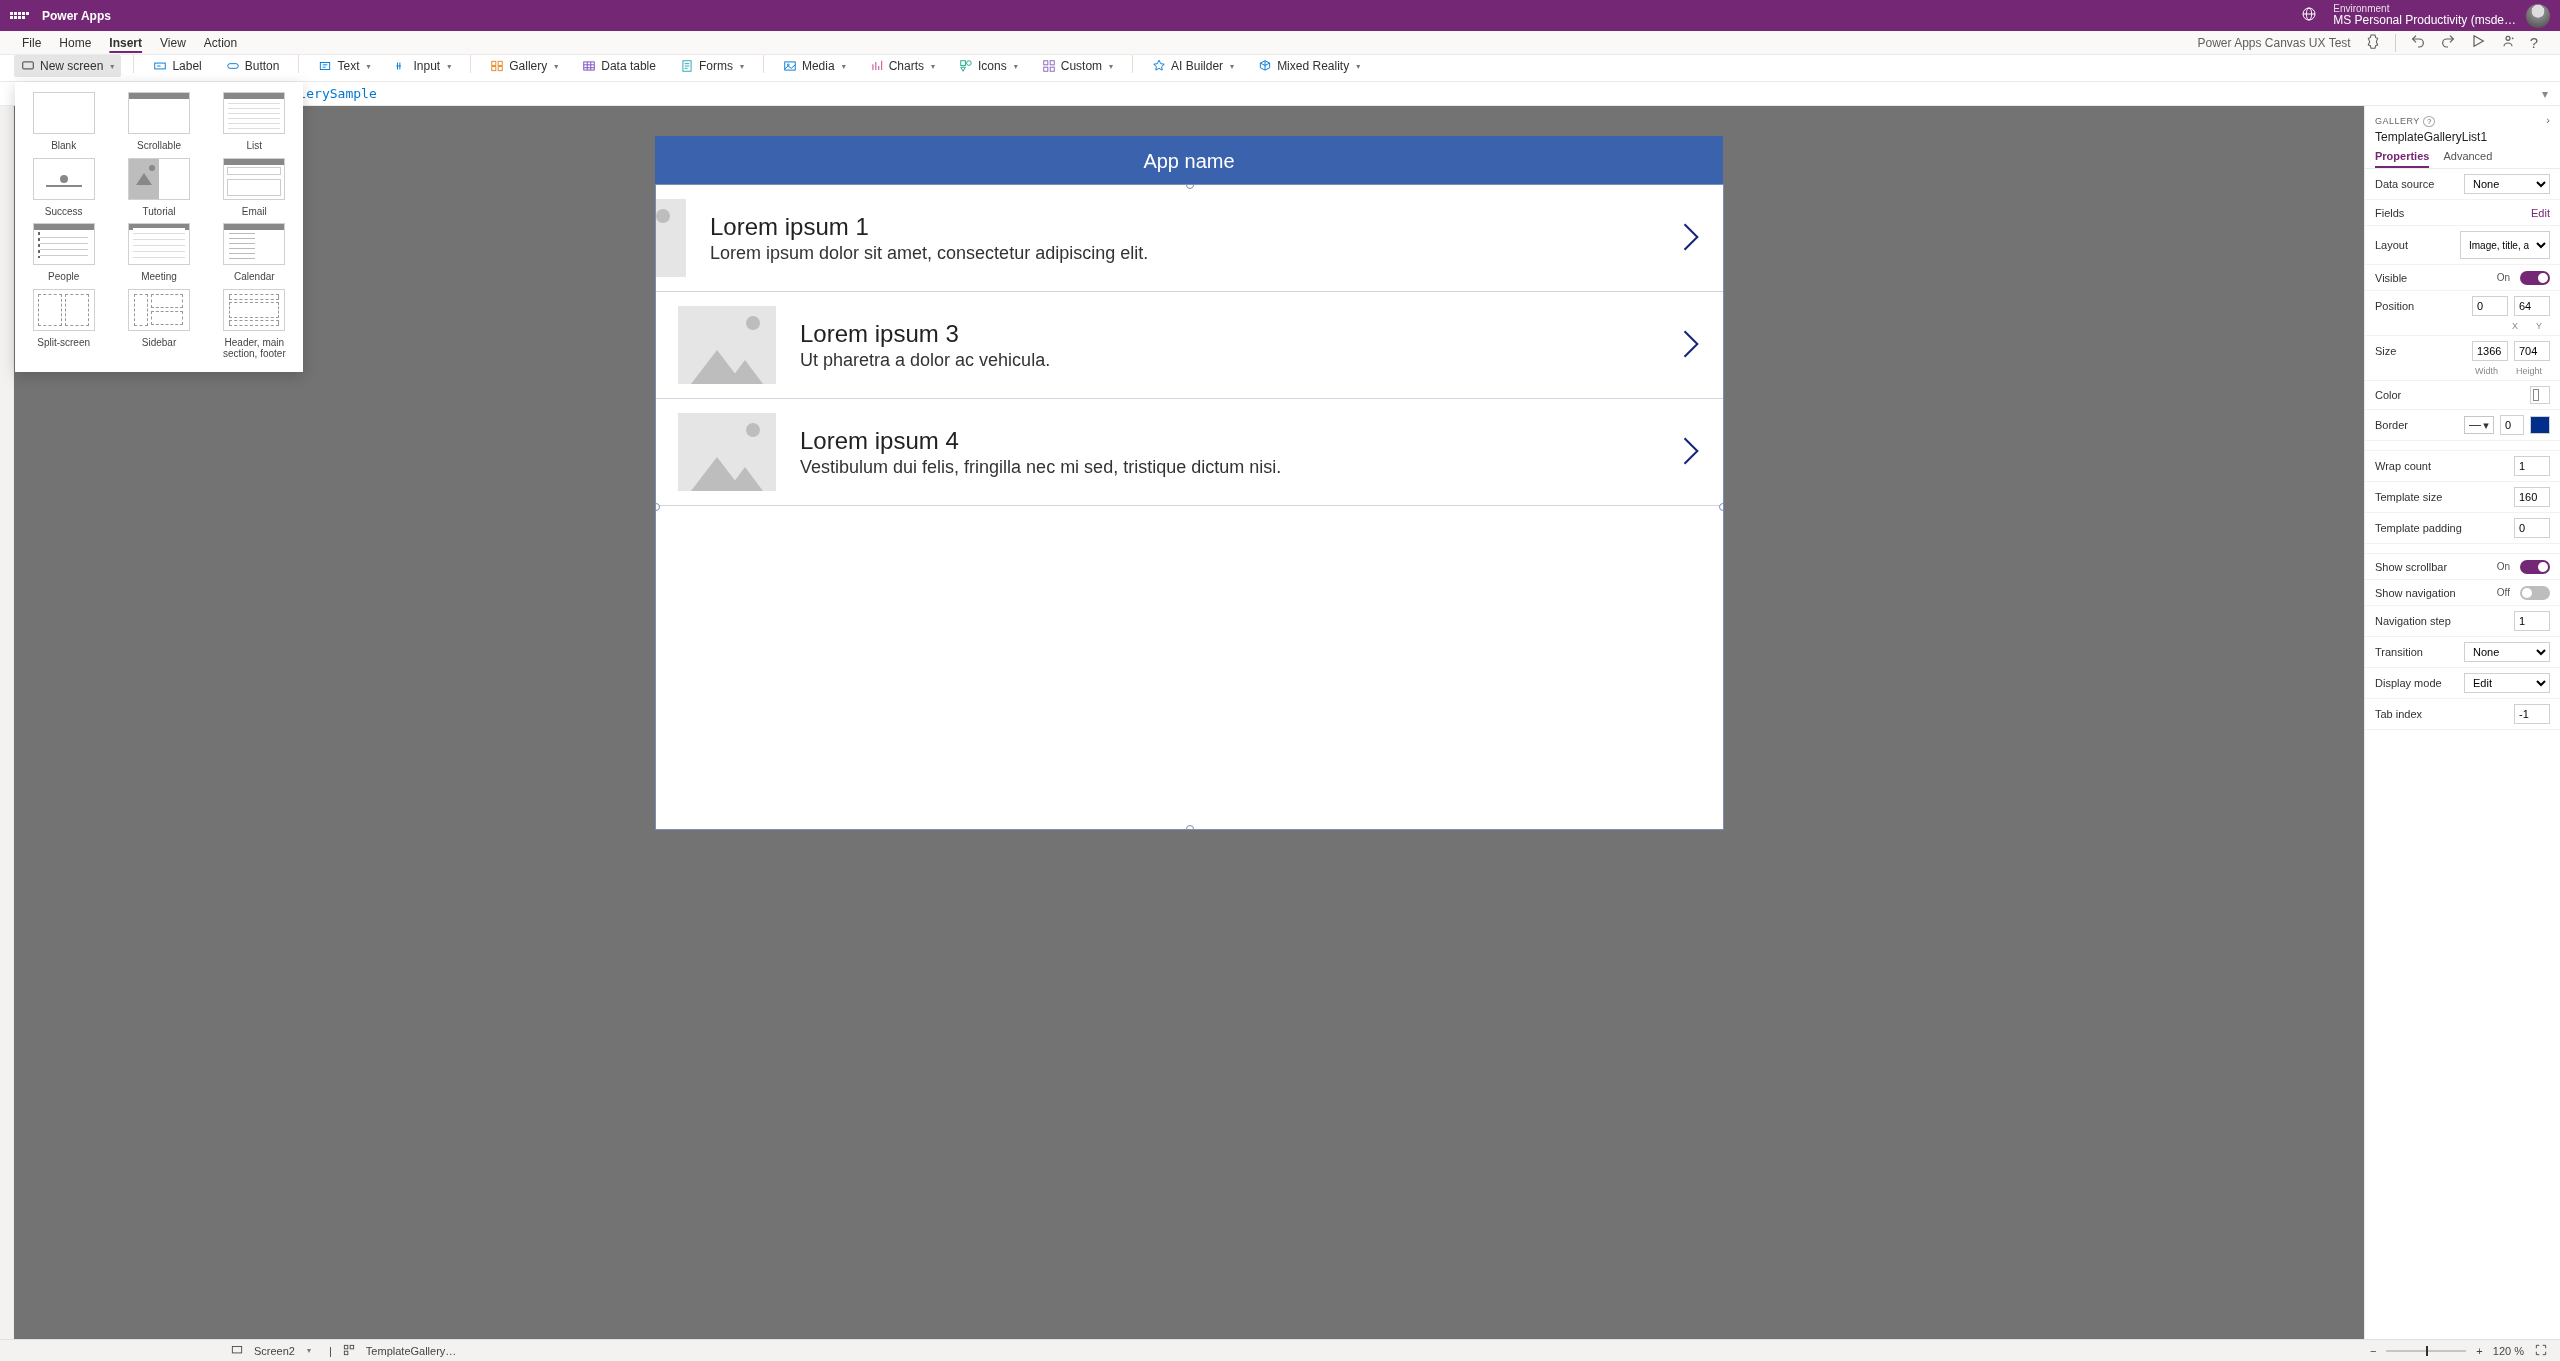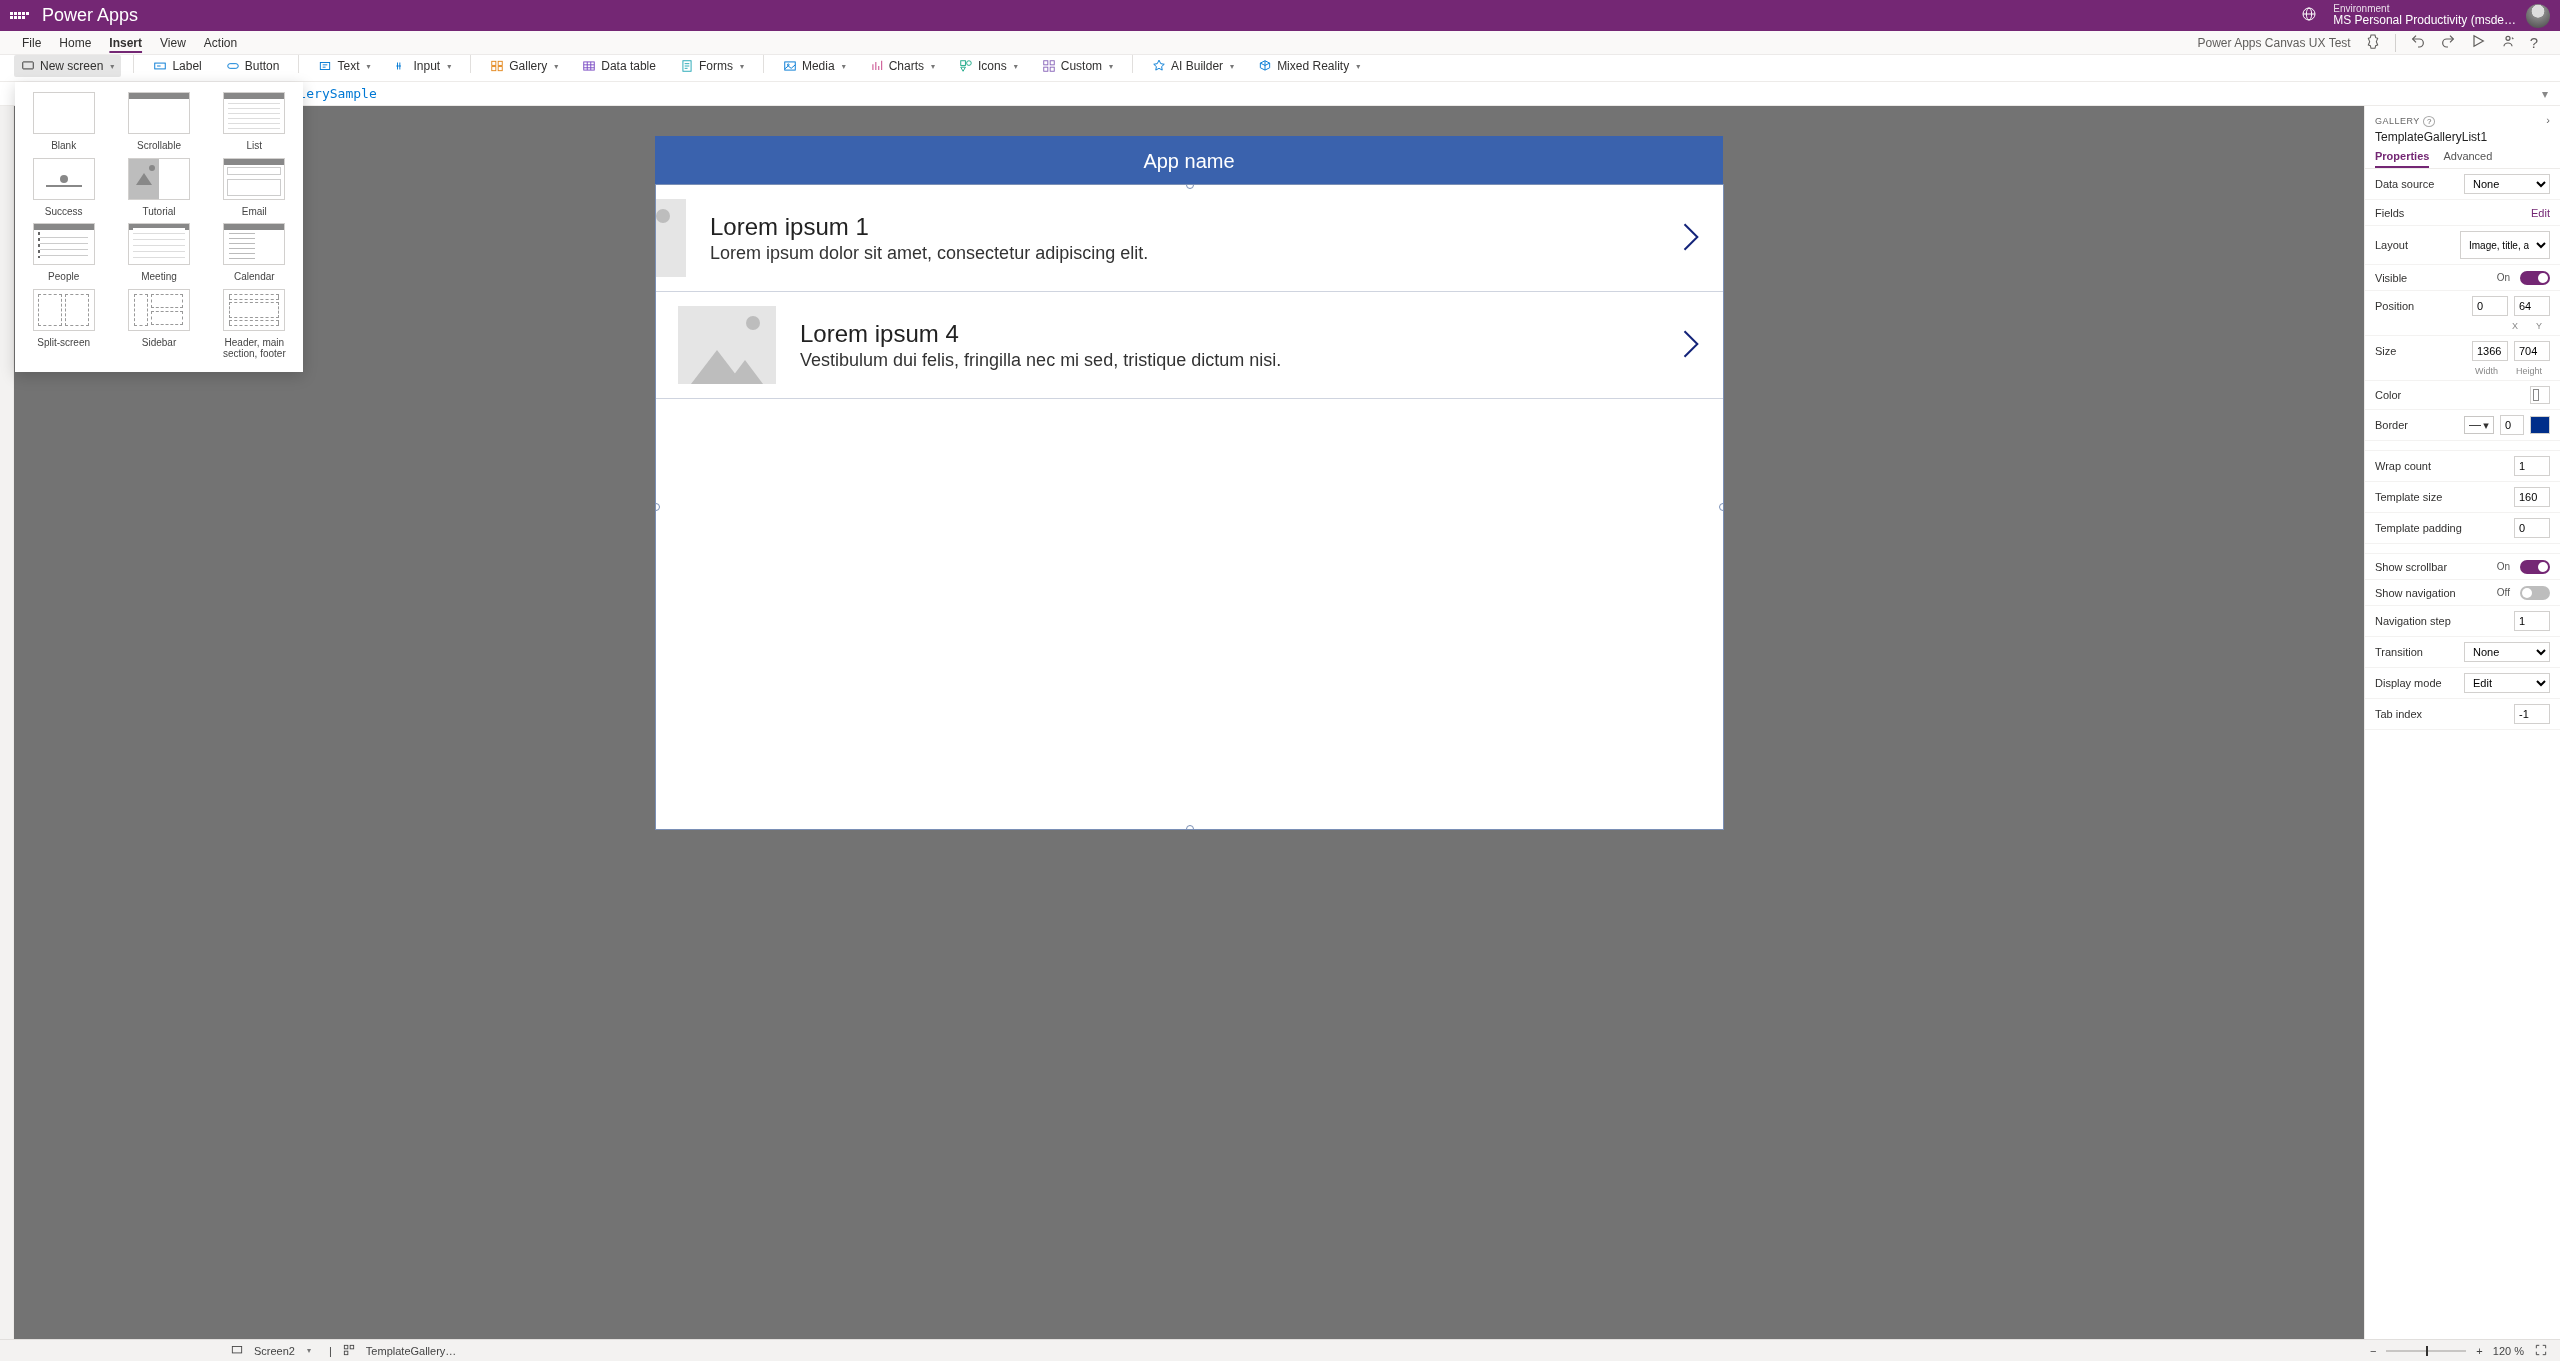--- a/index.html
+++ b/index.html
@@ -1,20 +1,20 @@
 <!DOCTYPE html>
 <html><head>
 <meta charset="utf-8">
 <style>
   * { box-sizing: border-box; margin: 0; padding: 0; }
   body { font-family: "Segoe UI", -apple-system, sans-serif; font-size: 12px; color: #323130; background: #faf9f8; overflow: hidden; height: 100vh; width: 100vw; }
   .top-bar { height: 31px; background: #742774; color: #fff; display: flex; align-items: center; padding: 0 10px; }
   .waffle-icon { width: 20px; display: inline-flex; flex-wrap: wrap; gap: 1px; margin-right: 12px; }
   .waffle-icon span { width: 3px; height: 3px; background: #fff; }
-  .brand { font-size: 18px; font-weight: 400; }
+  .brand { font-size: 12px; font-weight: 700; }
   .top-spacer { flex: 1; }
   .env-block { display: flex; align-items: center; gap: 16px; margin-right: 10px; }
   .env-block .env-icon svg { stroke: #fff; }
   .env-labels { line-height: 1.1; }
   .env-label-sm { font-size: 10px; opacity: .85; }
   .env-label-lg { font-size: 12px; }
   .avatar { width: 24px; height: 24px; border-radius: 50%; background: radial-gradient(circle at 50% 30%, #ddd 30%, #888 32%, #444 100%); }
 
   .menu-bar { height: 24px; display: flex; align-items: center; gap: 18px; padding: 0 22px; border-bottom: 1px solid #eceae9; }
   .menu-item { font-size: 12px; color: #323130; cursor: pointer; }
@@ -353,20 +353,34 @@
                 <path d="M6 4l14 14L6 32"></path>
               </svg></div>
         </div>
         <div class="gal-row">
           <div class="gal-img">
               <div class="sun"></div>
               <div class="mtn"></div>
               <div class="mtn small"></div>
             </div>
           <div class="gal-text">
+              <div class="gal-title">Lorem ipsum 3</div>
+              <div class="gal-sub">Ut pharetra a dolor ac vehicula.</div>
+            </div>
+          <div class="gal-chev"><svg viewBox="0 0 24 36">
+                <path d="M6 4l14 14L6 32"></path>
+              </svg></div>
+        </div>
+        <div class="gal-row">
+          <div class="gal-img">
+              <div class="sun"></div>
+              <div class="mtn"></div>
+              <div class="mtn small"></div>
+            </div>
+          <div class="gal-text">
               <div class="gal-title">Lorem ipsum 4</div>
               <div class="gal-sub">Vestibulum dui felis, fringilla nec mi sed, tristique dictum nisi.</div>
             </div>
           <div class="gal-chev"><svg viewBox="0 0 24 36">
                 <path d="M6 4l14 14L6 32"></path>
               </svg></div>
         </div>
       </div>
     </div>
   </div>

